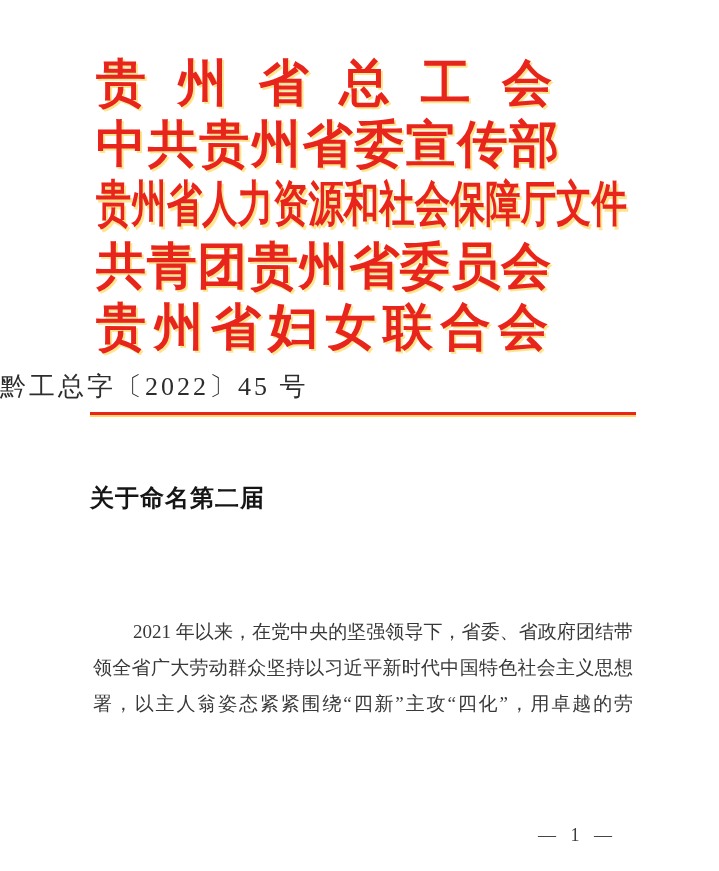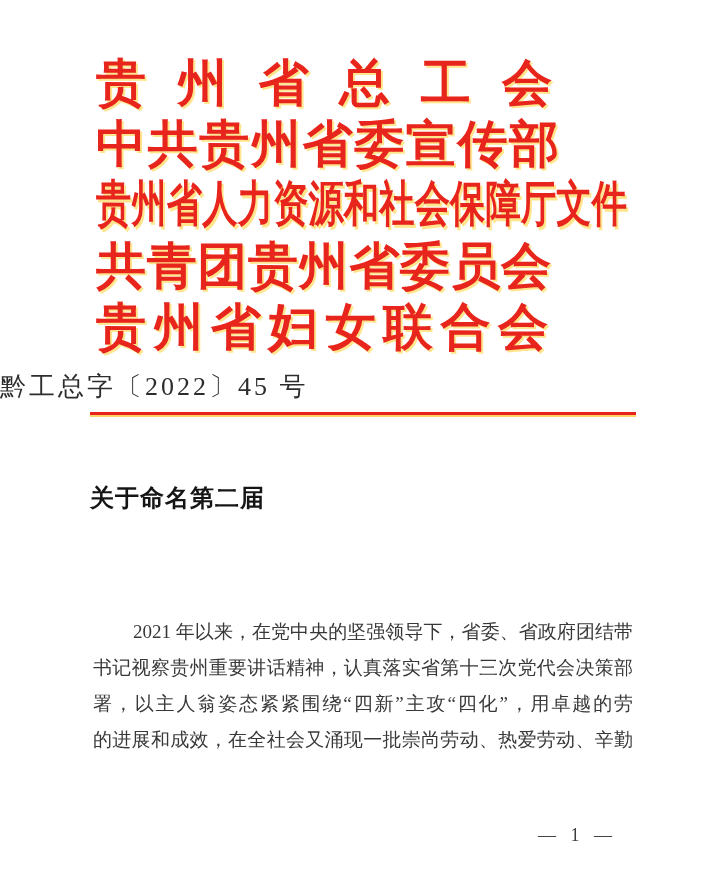--- a/index.html
+++ b/index.html
@@ -137,20 +137,19 @@
   <div class="doc-number">黔工总字〔2022〕45 号</div>
 
   <div class="rule" style="background-color: rgb(232, 37, 28);"></div>
 
   <div class="title">
     <div>关于命名第二届</div>
   </div>
 
   <div class="body-text">
     <div class="body-line indent">2021 年以来，在党中央的坚强领导下，省委、省政府团结带</div>
-    <div class="body-line">书记视察贵州重要讲话精神，认真落实省第十三次党代会决策部</div>
+    <div class="body-line">领全省广大劳动群众坚持以习近平新时代中国特色社会主义思想</div>
     <div class="body-line">署，以主人翁姿态紧紧围绕“四新”主攻“四化”，用卓越的劳</div>
-    <div class="body-line">的进展和成效，在全社会又涌现一批崇尚劳动、热爱劳动、辛勤</div>
   </div>
 
   <div class="page-num">— 1 —</div>
 
 </div>
 
 </body></html>

